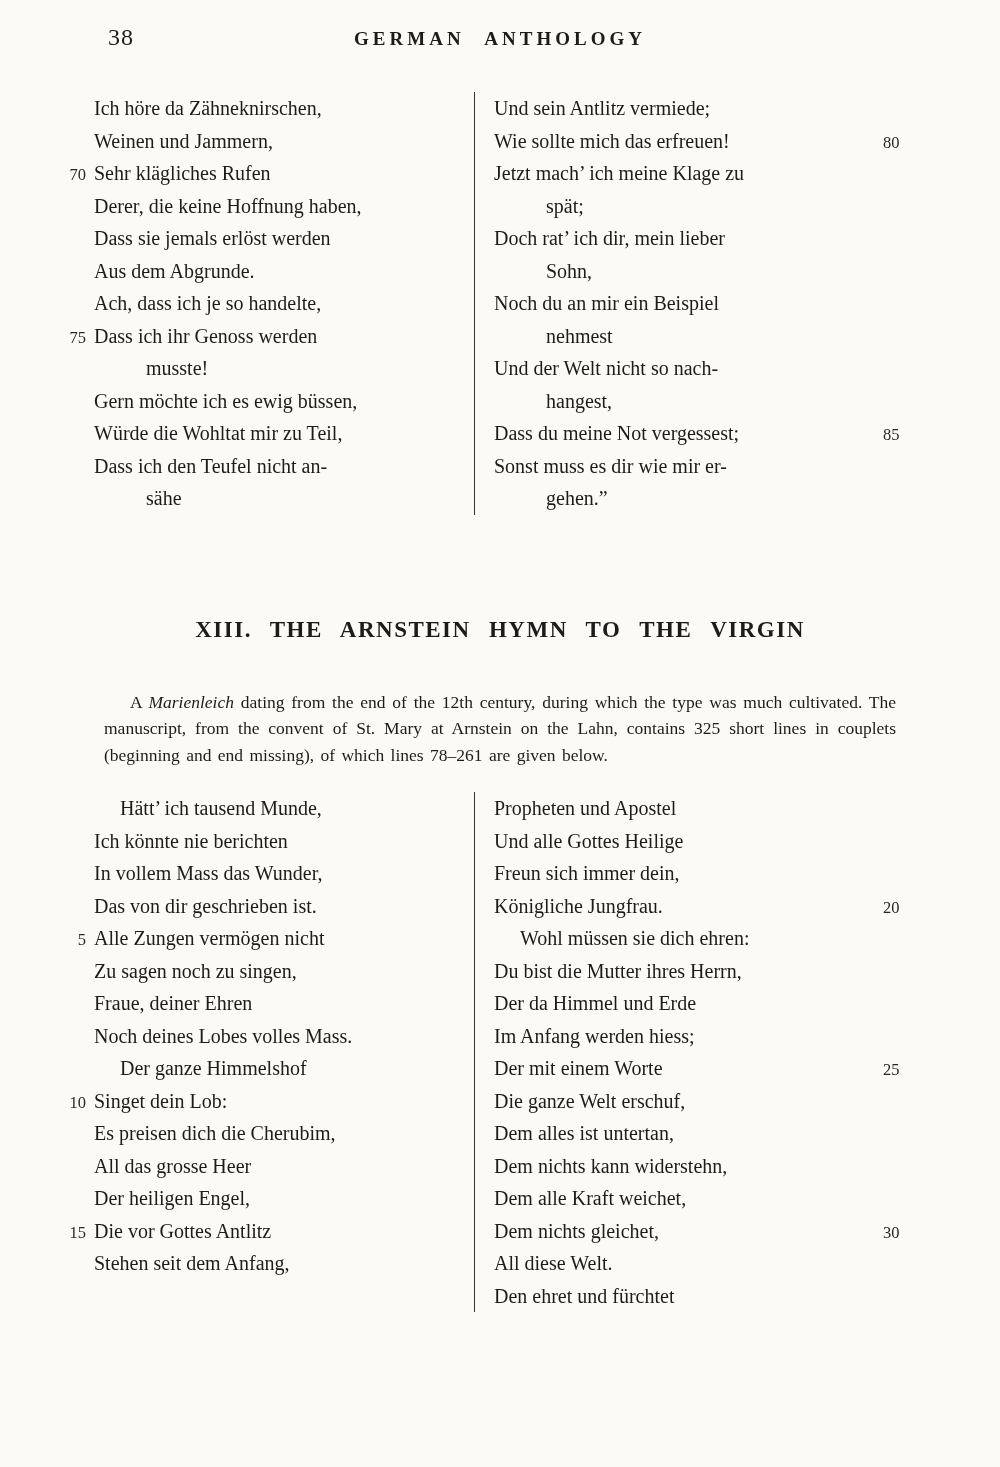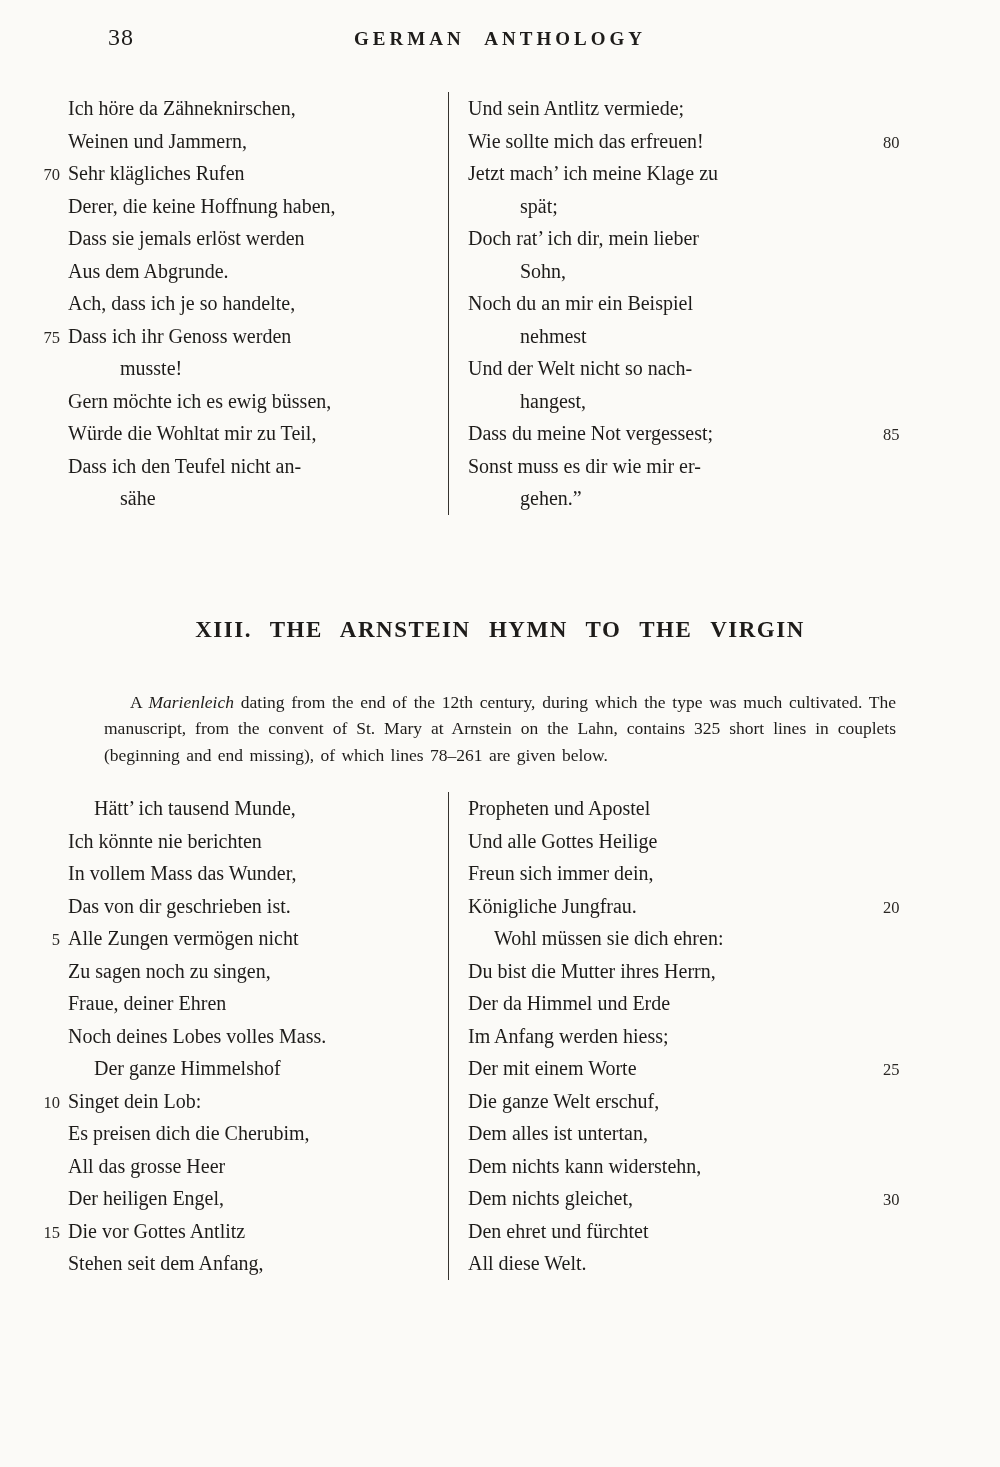--- a/index.html
+++ b/index.html
@@ -36,21 +36,21 @@
     font-size: 19px;
     font-weight: bold;
     letter-spacing: 4px;
     word-spacing: 12px;
   }
 
   
   .verse-block {
     display: flex;
     margin-top: 24px;
-    padding-left: 68px;
+    padding-left: 94px;
     padding-right: 55px;
     justify-content: flex-end;
   }
   .vcol { position: relative; }
   .vcol.left { flex: 0 0 380px; }
   .vcol.right { flex: 1 1 auto; padding-left: 19px; }
   .col-divider {
     width: 1px;
     background: #35322e;
     align-self: stretch;
@@ -176,19 +176,20 @@
         <div class="vline"><span class="ltext">Freun sich immer dein,</span></div>
         <div class="vline"><span class="lnum">20</span><span class="ltext">Königliche Jungfrau.</span></div>
         <div class="vline ind1"><span class="ltext">Wohl müssen sie dich ehren:</span></div>
         <div class="vline"><span class="ltext">Du bist die Mutter ihres Herrn,</span></div>
         <div class="vline"><span class="ltext">Der da Himmel und Erde</span></div>
         <div class="vline"><span class="ltext">Im Anfang werden hiess;</span></div>
         <div class="vline"><span class="lnum">25</span><span class="ltext">Der mit einem Worte</span></div>
         <div class="vline"><span class="ltext">Die ganze Welt erschuf,</span></div>
         <div class="vline"><span class="ltext">Dem alles ist untertan,</span></div>
         <div class="vline"><span class="ltext">Dem nichts kann widerstehn,</span></div>
+        <div class="vline"><span class="ltext">Dem alle Kraft weichet,</span></div>
         <div class="vline"><span class="lnum">30</span><span class="ltext">Dem nichts gleichet,</span></div>
+        <div class="vline"><span class="ltext">All diese Welt.</span></div>
         <div class="vline"><span class="ltext">Den ehret und fürchtet</span></div>
-        <div class="vline"><span class="ltext">All diese Welt.</span></div>
       </div>
   </section>
 
 </div>
 
 </body></html>

